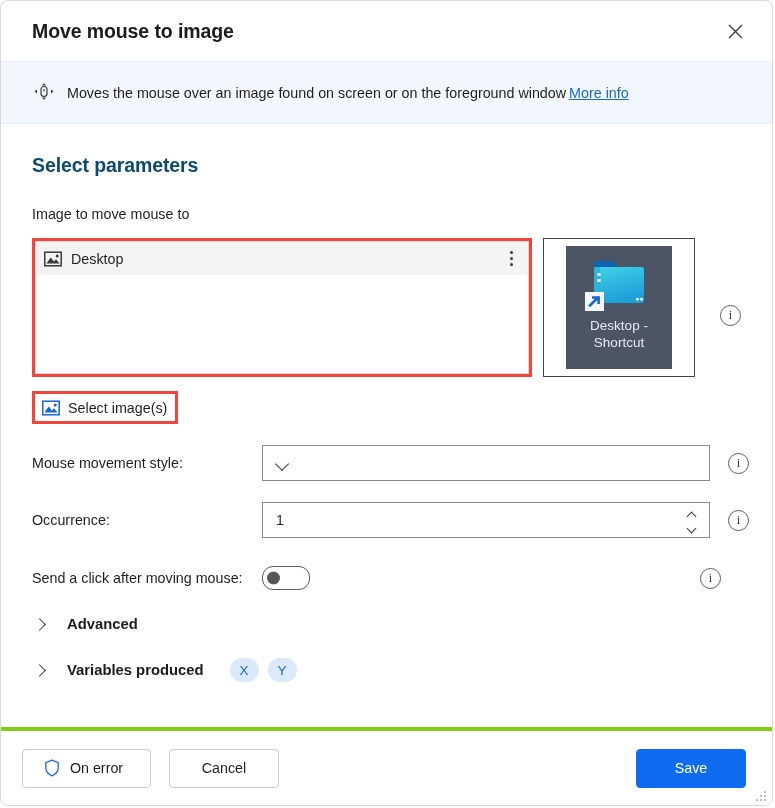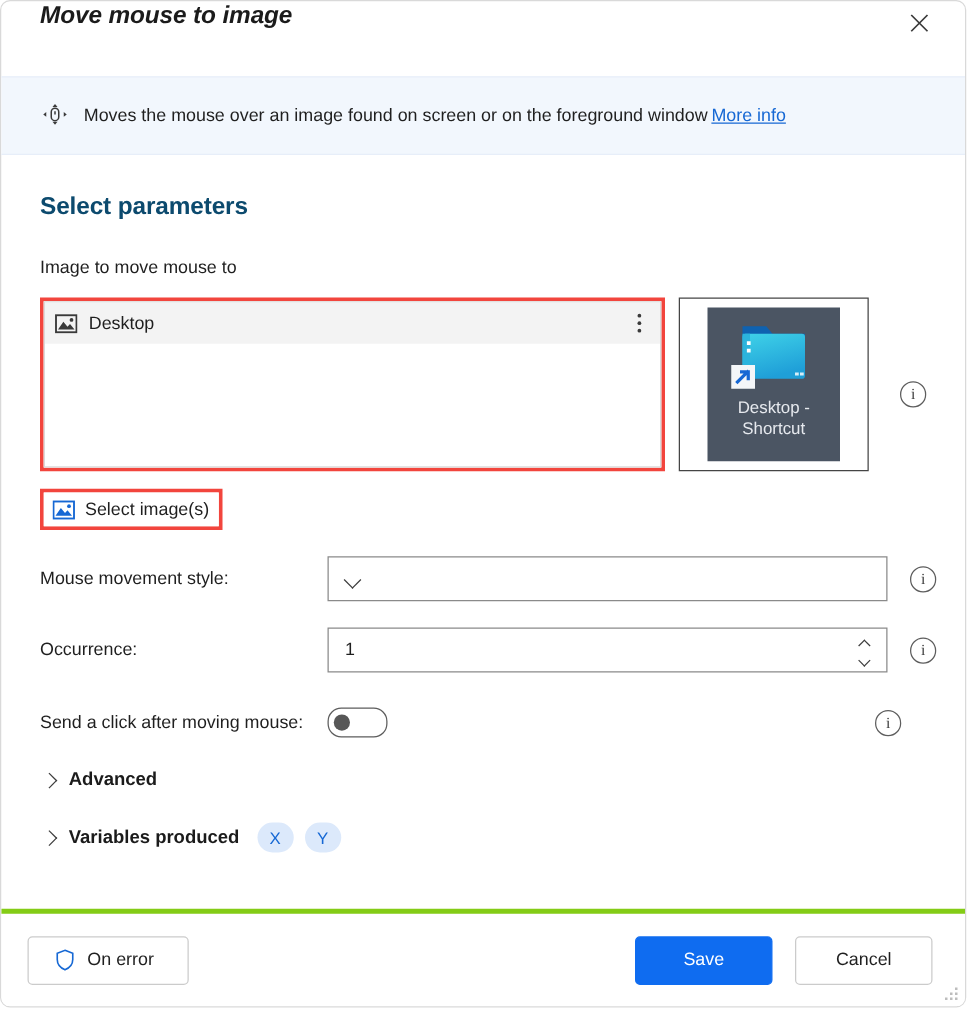--- a/index.html
+++ b/index.html
@@ -26,24 +26,23 @@
     display: flex;
     flex-direction: column;
     overflow: hidden;
   }
 
   
   .titlebar {
     height: 60px;
     flex: 0 0 60px;
     display: flex;
-    align-items: flex-start;
+    align-items: center;
     padding: 0 18px 0 31px;
     box-sizing: border-box;
-    font-style: italic;
   }
   .title-text {
     font-size: 19.5px;
     font-weight: 600;
     letter-spacing: -0.1px;
     color: #1b1b1b;
     flex: 1 1 auto;
   }
   .close-btn {
     width: 38px;
@@ -368,20 +367,21 @@
     margin-left: auto;
     margin-right: 20px;
   }
 
   
   .expander {
     display: flex;
     align-items: center;
     margin-top: 26px;
     cursor: pointer;
+    gap: 12px;
   }
   .chevron-right {
     width: 16px;
     flex: 0 0 16px;
     height: 14px;
     position: relative;
     margin-right: 7px;
   }
   .chevron-right::before {
     content: "";
@@ -626,22 +626,22 @@
 
   <div class="footer">
     <div class="btn btn-onerror">
       <span class="shield-icon">
         <svg width="16" height="18" viewBox="0 0 16 18">
           <path d="M8 1.2 L14.2 3.6 V8.6 C14.2 12.6 11.4 15.4 8 16.8 C4.6 15.4 1.8 12.6 1.8 8.6 V3.6 Z" fill="none" stroke="#1668d4" stroke-width="1.3"></path>
         </svg>
       </span>
       <span>On error</span>
     </div>
+    <div class="btn btn-cancel">Cancel</div>
     <div class="btn btn-save">Save</div>
-    <div class="btn btn-cancel">Cancel</div>
 
     <span class="resize-grip">
       <svg width="13" height="13" viewBox="0 0 13 13">
         <g fill="#bdbdbd">
           <rect x="9" y="1" width="2" height="2"></rect>
           <rect x="9" y="5" width="2" height="2"></rect>
             <rect x="5" y="5" width="2" height="2"></rect>
           <rect x="9" y="9" width="2" height="2"></rect>
             <rect x="5" y="9" width="2" height="2"></rect>
             <rect x="1" y="9" width="2" height="2"></rect>

